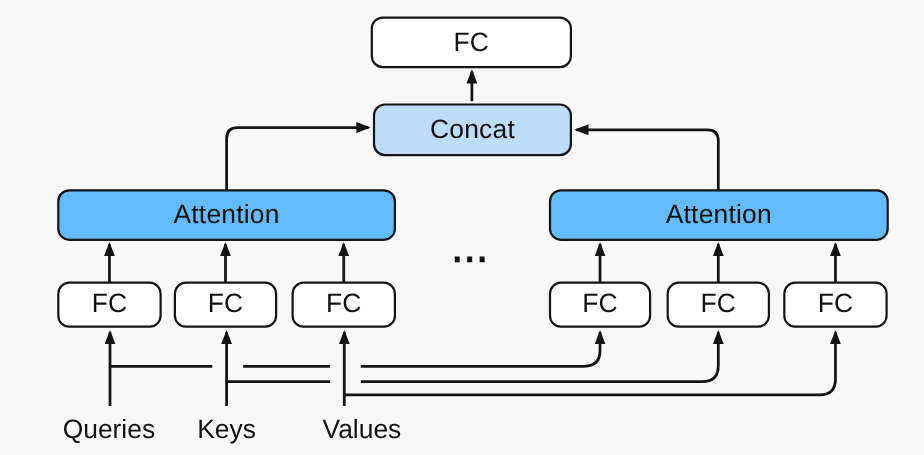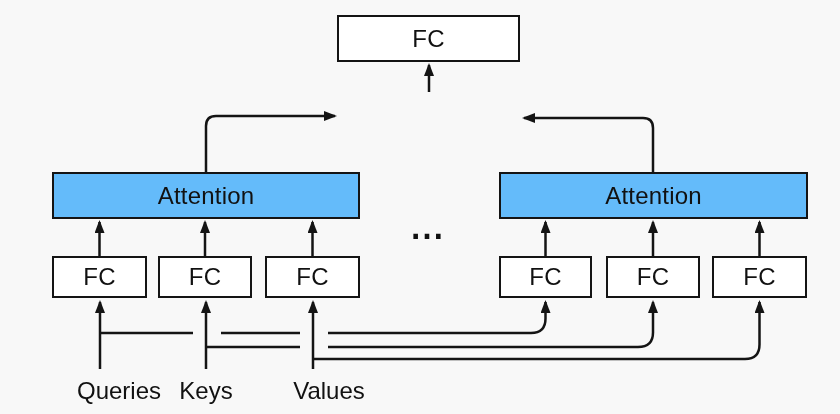--- a/index.html
+++ b/index.html
@@ -26,21 +26,21 @@
   .wires{
     position:absolute;
     left:0; top:0;
     width:840px;
     height:414px;
   }
   .node{
     position:absolute;
     box-sizing:border-box;
     border:2.4px solid var(--line);
-    border-radius:0;
+    border-radius:11px;
     background:var(--box-fill);
     display:flex;
     align-items:center;
     justify-content:center;
     font-size:24px;
     line-height:1;
     letter-spacing:0.2px;
     z-index:2;
   }
   .node.attention{ background:var(--attention-fill);text-align:center; }
@@ -69,21 +69,21 @@
   }
   .input-label{
     position:absolute;
     top:377px;
     transform:translateX(-50%);
     font-size:24px;
     color:var(--text);
     white-space:nowrap;
     z-index:2;
   }
-  .input-label.queries{ left:99px;margin-left:20px; }
+  .input-label.queries{ left:99px; }
   .input-label.keys   { left:206px;text-align:right; }
   .input-label.values { left:315px;margin-left:14px; }
 </style>
 </head>
 <body>
 
 <div class="canvas">
 
   <svg class="wires" viewBox="0 0 840 414" xmlns="http://www.w3.org/2000/svg">
     <defs>
@@ -110,20 +110,23 @@
       <path d="M100 333 H193 M221 333 H300 M328 333 H531 Q545.5 333 545.5 318.5 V302" marker-end="url(#ah)"></path>
       <path d="M206 347 H300 M328 347 H638 Q653 347 653 332.5 V302" marker-end="url(#ah)"></path>
       <path d="M313 359 H745 Q759.5 359 759.5 344.5 V302" marker-end="url(#ah)"></path>
     </g>
   </svg>
 
   <div class="node output-fc">
     <span>FC</span>
   </div>
 
+  <div class="node concat">
+    <span>Concat</span>
+  </div>
 
   <div class="node attention attn-left">
     <span>Attention</span>
   </div>
 
   <div class="node attention attn-right">
     <span>Attention</span>
   </div>
 
   <div class="ellipsis">⋯</div>

